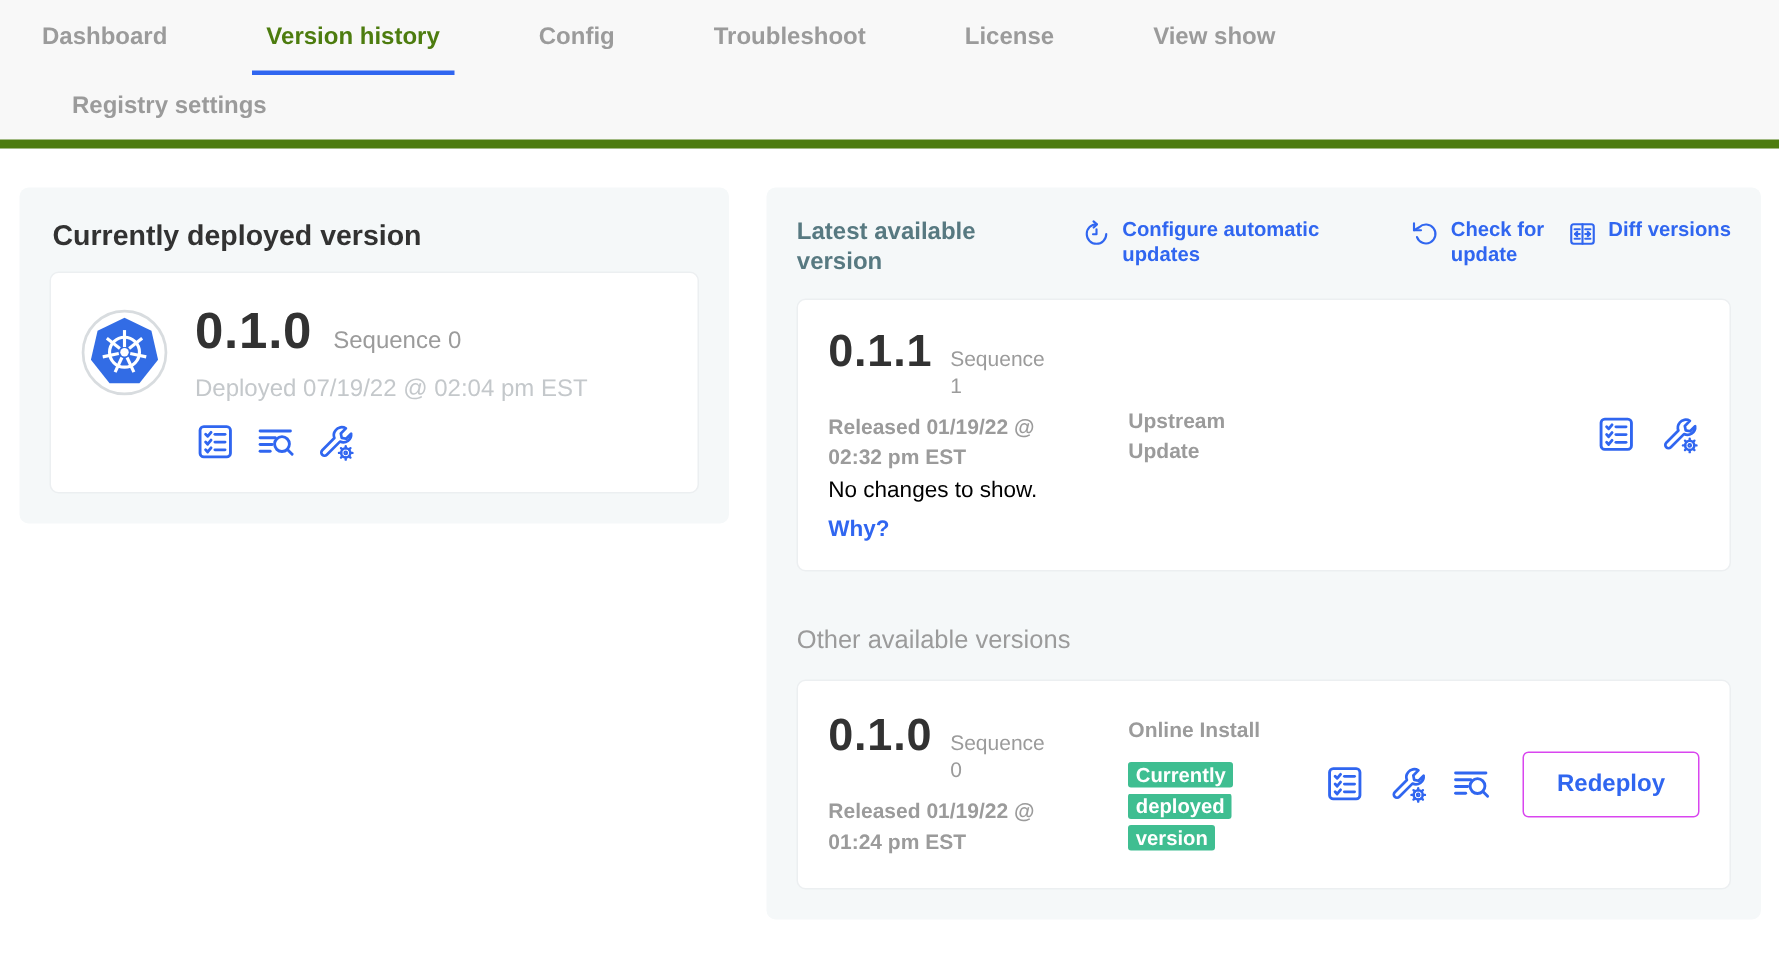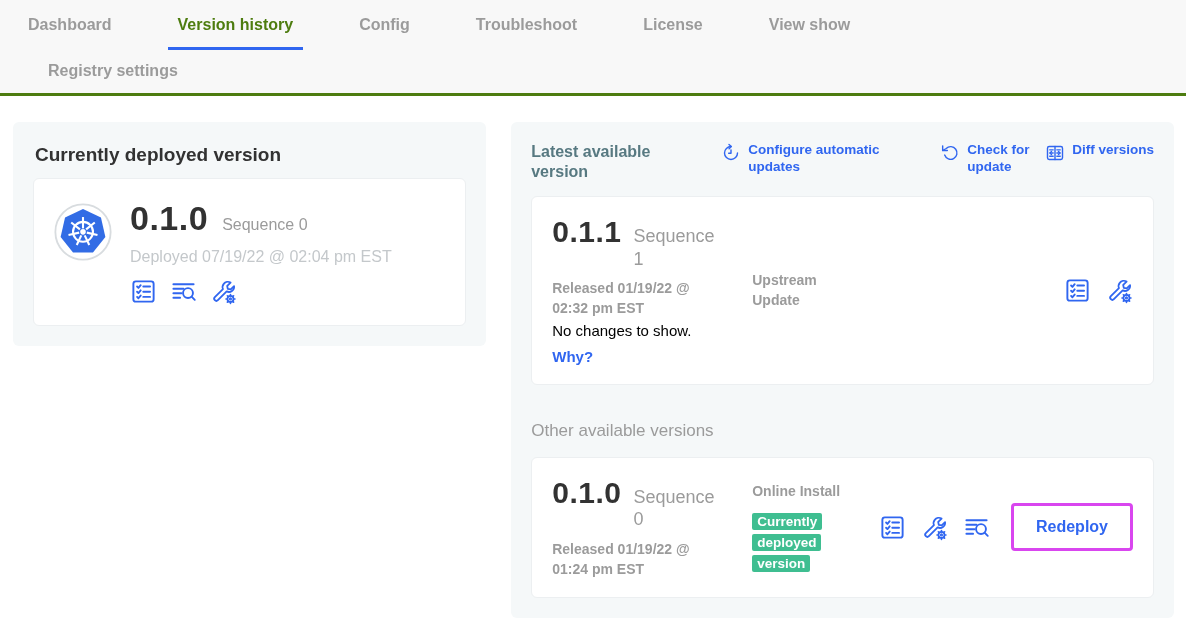--- a/index.html
+++ b/index.html
@@ -1,20 +1,20 @@
 <!DOCTYPE html>
 <html><head>
 <meta charset="utf-8">
 <style>
   * { margin:0; padding:0; box-sizing:border-box; }
   html,body { width:1186px; height:640px; overflow:hidden; background:#fff;
     font-family:"Liberation Sans", sans-serif; }
 
   
-  .nav { background:#f8f8f8; border-bottom:3px solid #4d7c0f; padding:16px 0 0 18px; }
+  .nav { background:#f8f8f8; border-bottom:6px solid #4d7c0f; padding:16px 0 0 18px; }
   .nav-row { display:flex; }
   .tab { font-size:16px; font-weight:600; color:#9b9b9b; padding:0 10px 13px 10px;
     margin-right:46px; border-bottom:3px solid transparent; cursor:pointer; white-space:nowrap; }
   .tab.active { color:#4d7c0f; border-bottom-color:#3066f0; }
   .nav-row2 { padding:12px 0 0 20px; }
   .nav-row2 .tab { padding-bottom:13px; border-bottom:none; }
 
   
   .main { display:flex; align-items:flex-start; gap:25px; padding:26px 12px 0 13px; }
   .panel { background:#f5f8f9; border-radius:6px; }
@@ -42,33 +42,33 @@
   .head-action .a-icon { width:20px; height:20px; flex:none; margin:1px 7px 0 0; }
   .head-action .a-icon svg { width:100%; height:100%; }
   .a-label { font-size:13.5px; font-weight:700; color:#3066f0; line-height:1.25; }
   .w74 { width:78px; } .w150 { width:152px; } .nowrap { white-space:nowrap; }
   .diff-action { margin-left:auto; }
 
   .rel-card { margin-top:14px; padding:18px 20px; display:flex; align-items:center; min-height:176px; }
   .rel-card.small { min-height:140px; }
   .col-ver { width:200px; flex:none; }
   .ver-med { font-size:30px; font-weight:700; color:#323232; letter-spacing:.5px; }
-  .seq-wrap { font-size:18px; color:#9b9b9b; margin-left:12px; width:72px; line-height:1.25; }
+  .seq-wrap { font-size:14px; color:#9b9b9b; margin-left:12px; width:72px; line-height:1.25; }
   .released { font-size:14px; font-weight:700; color:#9b9b9b; line-height:1.45; width:172px; margin-top:8px; }
   .no-changes { font-size:15px; color:#000000; margin-top:3px; }
   .why-link { font-size:15px; font-weight:700; color:#3066f0; margin-top:9px; cursor:pointer; display:inline-block; }
   .col-src { width:95px; flex:none; font-size:14px; font-weight:700; color:#9b9b9b; line-height:1.45; }
   .badge-wrap { margin-top:10px; width:82px; line-height:21px; }
   .badge { display:inline; background:#3fbe91; color:#fff; font-size:13.5px; font-weight:700;
     padding:1px 5px; border-radius:2px; -webkit-box-decoration-break:clone; box-decoration-break:clone; }
   .col-actions { margin-left:auto; display:flex; align-items:center; gap:15px; }
   .btn { font-size:16px; font-weight:700; border-radius:4px; padding:12px 22px; cursor:pointer;
     font-family:"Liberation Sans", sans-serif; }
   .btn-primary { background:#3066f0; color:#fff; border:1px solid #3066f0; margin-left:6px; }
-  .btn-outline { background:#fff; color:#3066f0; border:3px solid #d946ef; margin-left:6px; }
+  .btn-outline { background:#fff; color:#3066f0; border:1px solid #d946ef; margin-left:6px; }
 
   .other-title { font-size:17px; color:#9b9b9b; margin:36px 0 0 0; }
   .other-card-gap { margin-top:16px; }
 
   .blue-stroke { stroke:#3066f0; fill:none; stroke-width:1.7; stroke-linecap:round; stroke-linejoin:round; }
 </style>
 </head>
 <body>
 
 <svg width="0" height="0" style="position:absolute">

